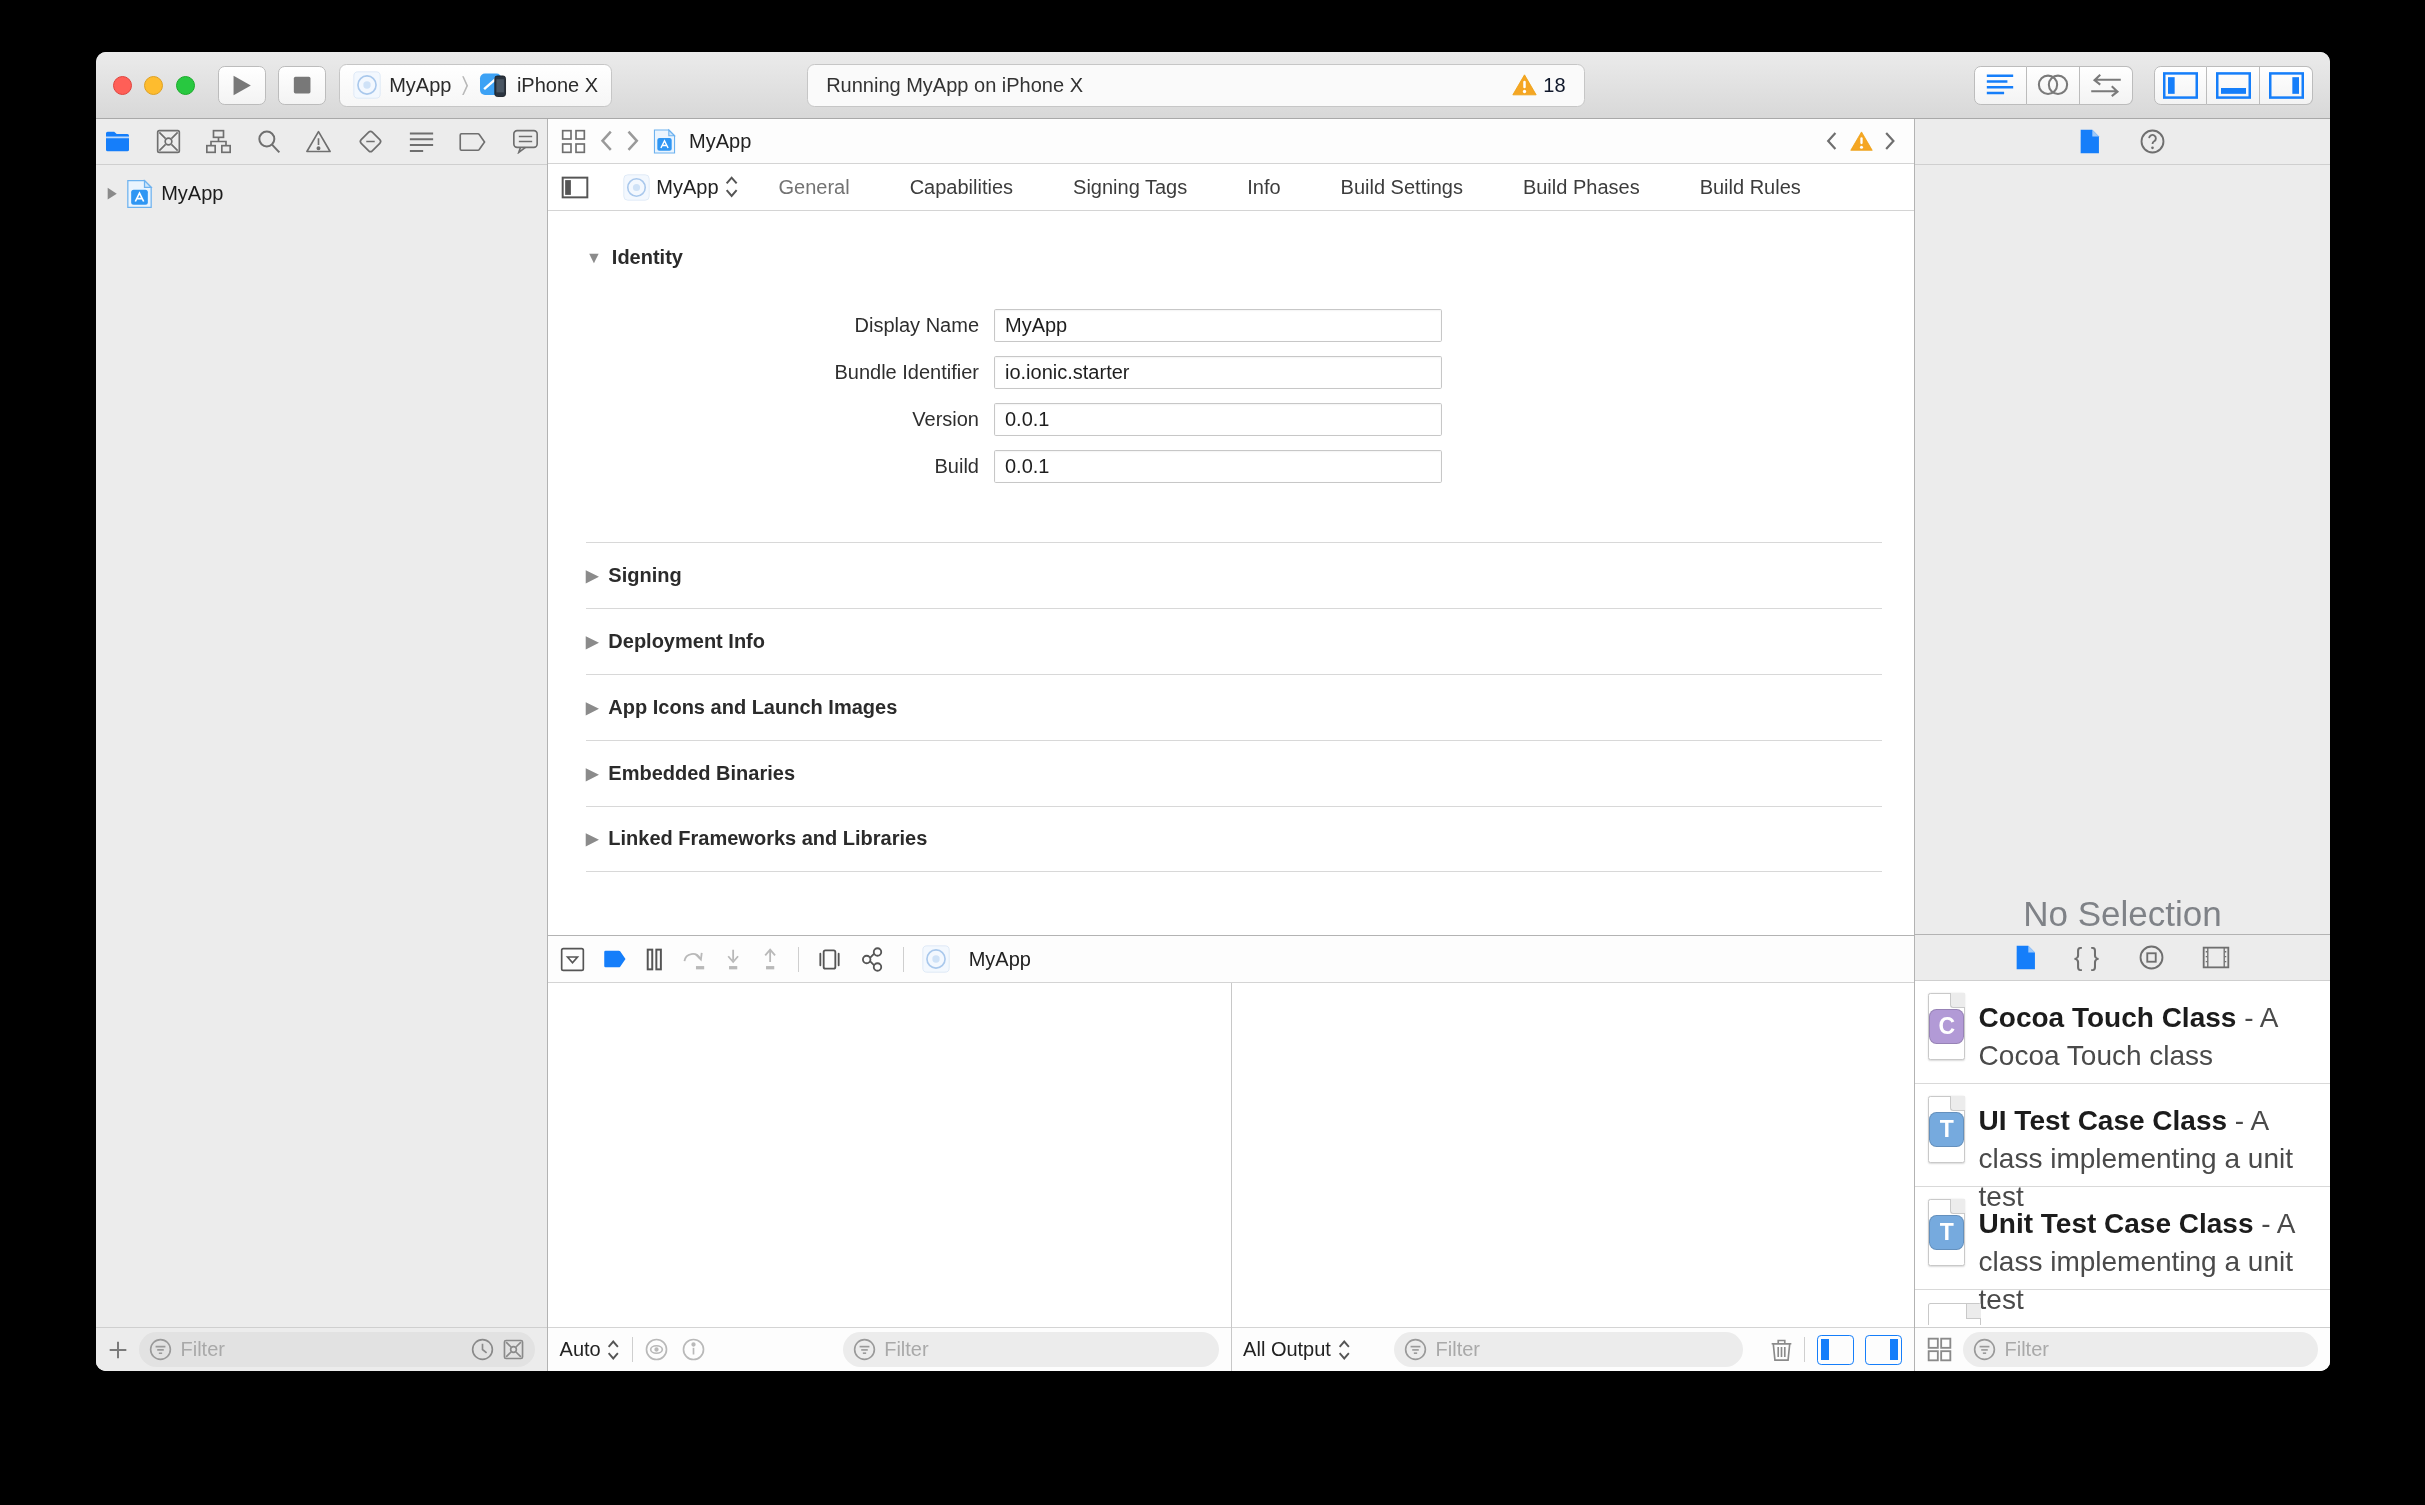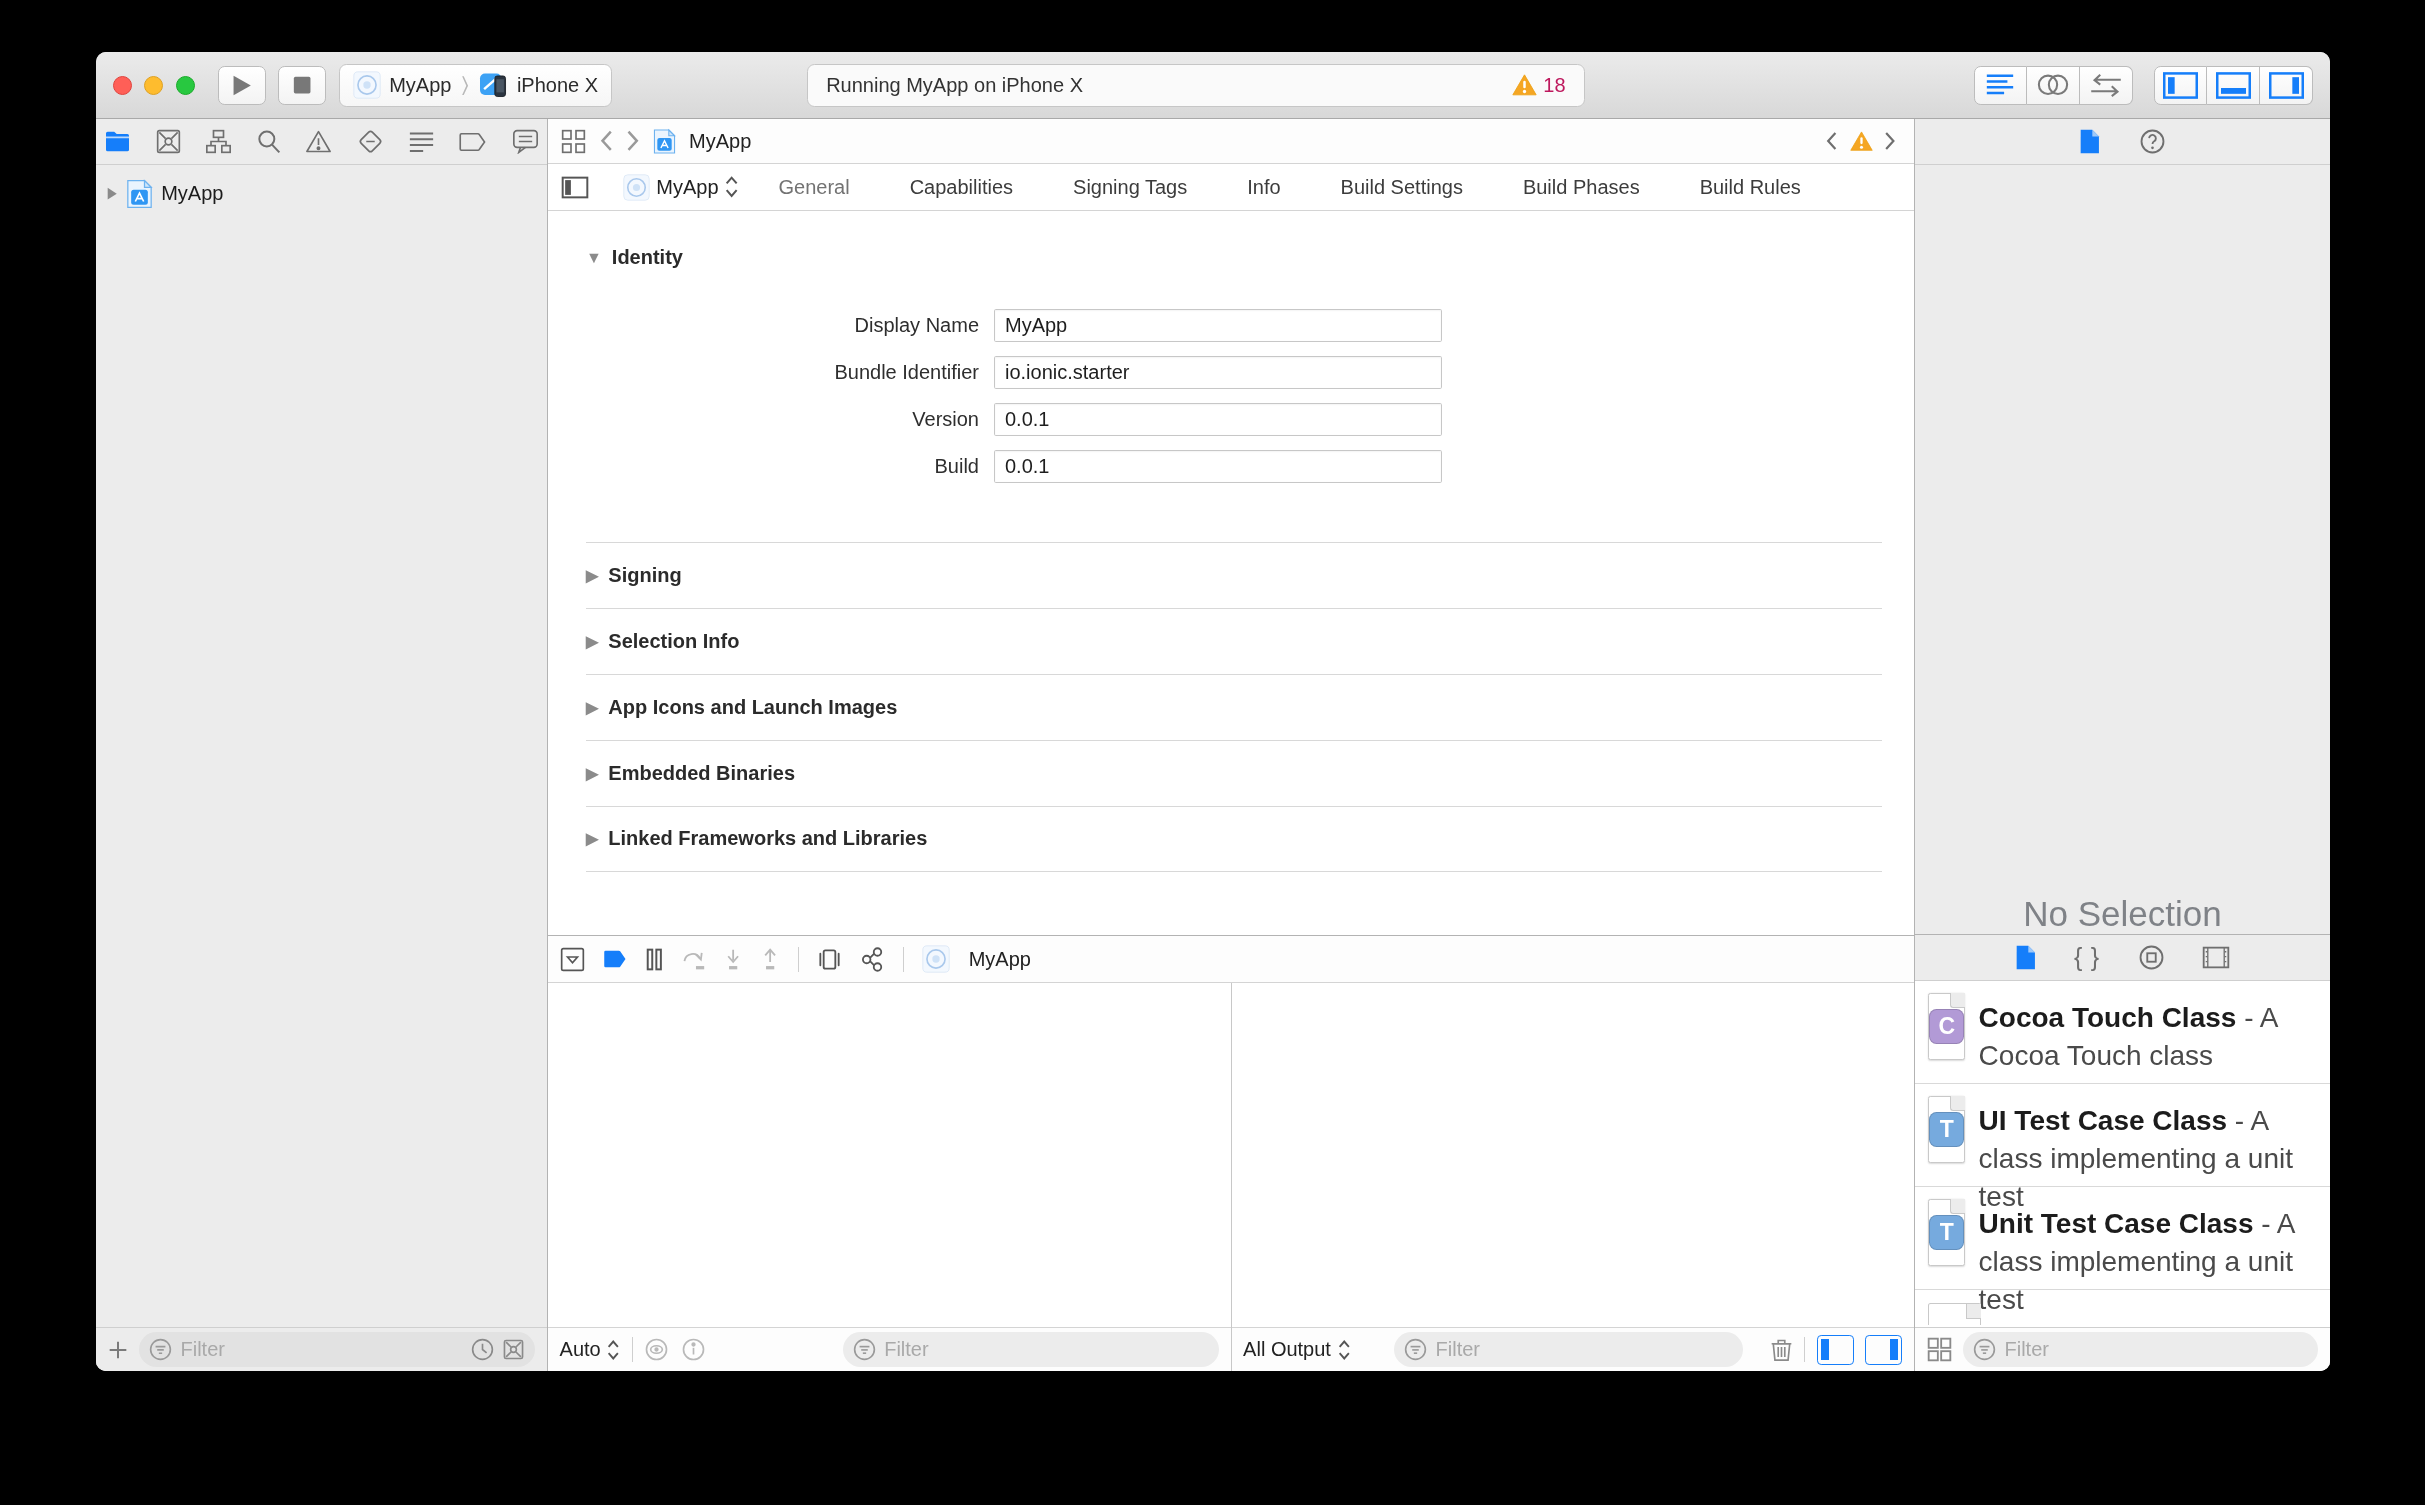--- a/index.html
+++ b/index.html
@@ -139,21 +139,21 @@
     </div>
 
     <div class="pill status">
       <span>Running MyApp on iPhone X</span>
       <span class="warn-wrap">
         <svg width="25" height="22.5" viewBox="0 0 30 27">
           <path d="M15 1 L29 25 H1 Z" fill="#f5a623" stroke="#eda012" stroke-linejoin="round"></path>
           <rect x="13.5" y="8" width="3" height="9" rx="1.5" fill="#fff"></rect>
           <circle cx="15" cy="21" r="2" fill="#fff"></circle>
         </svg>
-        <span style="font-size:20px;color:#be185d;">18</span>
+        <span style="font-size:20px;color:#0f172a;">18</span>
       </span>
     </div>
 
     <div class="rightgroups">
       <div class="seg">
         <div class="sbtn">
           <svg width="28" height="21.6" viewBox="0 0 34 26">
             <g stroke="#157efa" stroke-width="3">
                 <line x1="1" y1="2" x2="33" y2="2"></line>
                 <line x1="1" y1="9" x2="26" y2="9"></line>
@@ -400,21 +400,21 @@
         <div class="sections">
           <div class="collapsed">
             <div class="sechead">
                 <span class="disc">▶</span>
                 <span>Signing</span>
               </div>
           </div>
           <div class="collapsed">
             <div class="sechead">
                 <span class="disc">▶</span>
-                <span>Selection Info</span>
+                <span>Deployment Info</span>
               </div>
           </div>
           <div class="collapsed">
             <div class="sechead">
                 <span class="disc">▶</span>
                 <span>App Icons and Launch Images</span>
               </div>
           </div>
           <div class="collapsed">
             <div class="sechead">

